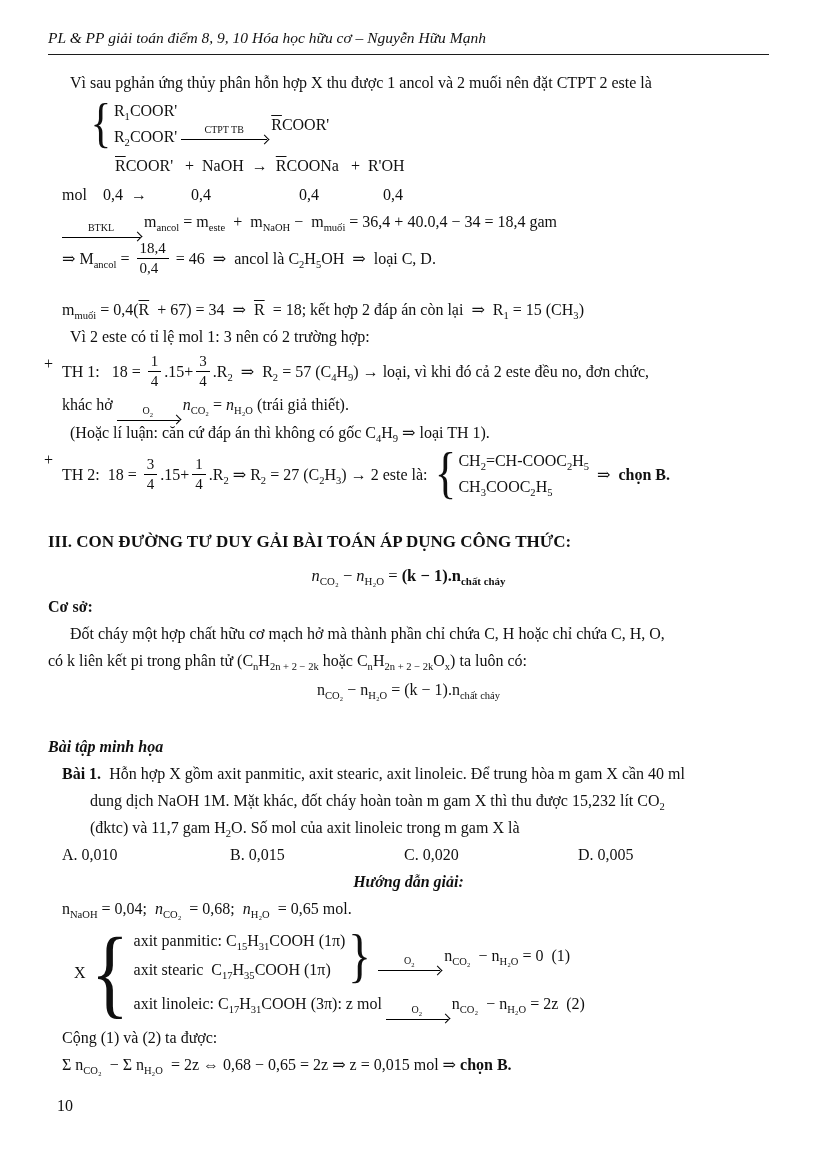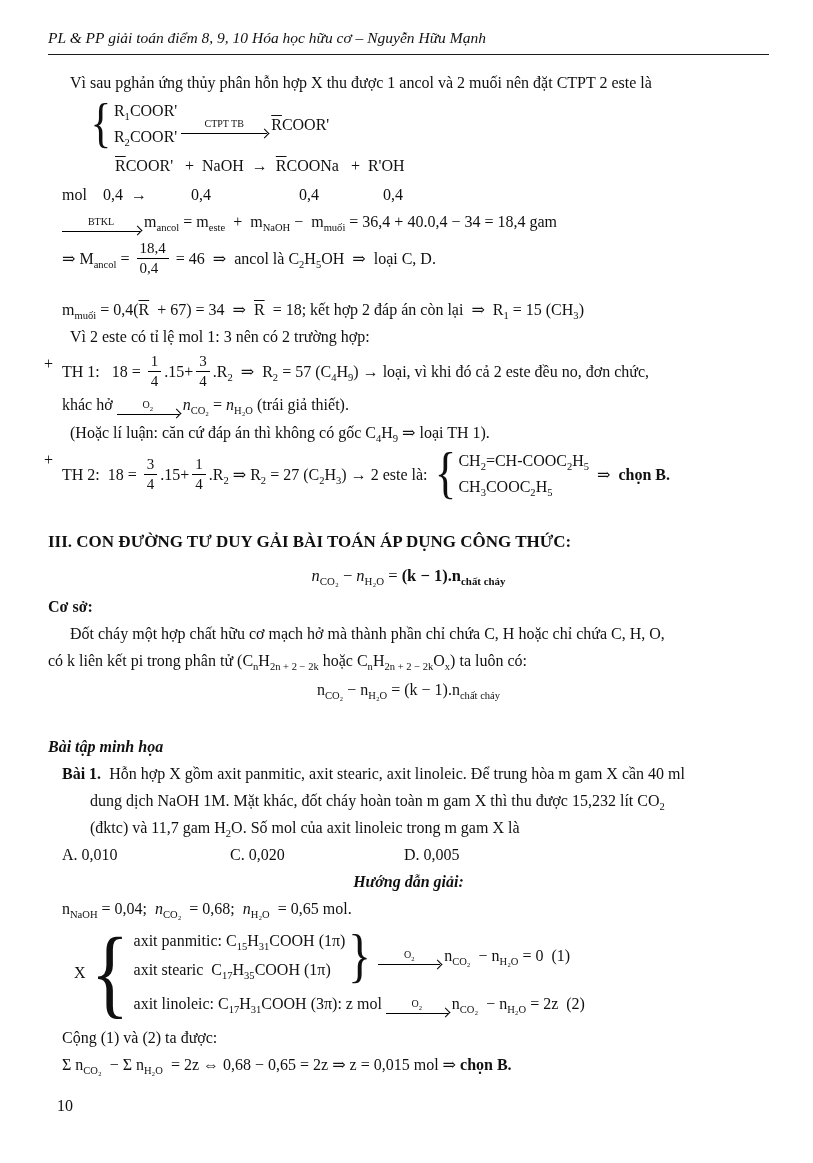--- a/index.html
+++ b/index.html
@@ -18,21 +18,21 @@
   .ln{margin:0 0 4px 0;}
   .ind{margin-left:22px;}
   .m1{margin-left:14px;}
   .m2{margin-left:42px;}
   .row{display:flex;align-items:center;}
   .col{display:flex;flex-direction:column;}
   .brace{font-family:"Liberation Serif",serif;line-height:.85;align-self:center;transform:scaleX(.8);font-weight:400;flex:none;}
   .frac{display:inline-flex;flex-direction:column;align-items:flex-start;vertical-align:middle;margin:0 3px;font-size:15px;line-height:19px;flex:none;}
   .frac .num{border-bottom:1px solid #000;padding:0 3px;}
   .frac .den{padding:0 3px;}
-  .larrow{display:inline-flex;flex-direction:column;align-items:center;margin:0 4px;min-width:62px;flex:none;position:relative;top:2px;}
+  .larrow{display:inline-flex;flex-direction:column;align-items:center;margin:0 4px;min-width:62px;flex:none;position:relative;top:8px;}
   .larrow .albl{font-size:10px;line-height:11px;padding:0 8px;}
   .larrow .shaft{position:relative;align-self:stretch;height:4px;border-bottom:1px solid #000;}
   .larrow .shaft::after{content:"";position:absolute;right:-1px;bottom:-3.5px;width:6px;height:6px;border:solid #000;border-width:1px 1px 0 0;transform:rotate(45deg);}
   .sec-h{font-size:17px;font-weight:bold;margin:28px 0 10px 0;line-height:24px;}
   .center{text-align:center;}
   .bold{font-weight:bold;}
   .bi{font-weight:bold;font-style:italic;}
   .fmain{font-size:16.5px;}
   .plus{width:18px;flex:none;}
   .sys1{margin:2px 0 4px 40px;}
@@ -154,20 +154,21 @@
   <p class="ln center" style="margin-top:6px;" data-bind="section3.formula_repeat">n<sub>CO₂</sub> − n<sub>H₂O</sub> = (k − 1).n<sub>chất cháy</sub></p>
 
   <p class="ln bi" style="margin-top:34px;" data-bind="examples.section_label">Bài tập minh họa</p>
 
   <p class="ln m1"><b style="margin-right:8px;" data-bind="examples.ex1.label">Bài 1.</b><span data-bind="examples.ex1.line1">Hỗn hợp X gồm axit panmitic, axit stearic, axit linoleic. Để trung hòa m gam X cần 40 ml</span></p>
   <p class="ln m2" data-bind="examples.ex1.line2">dung dịch NaOH 1M. Mặt khác, đốt cháy hoàn toàn m gam X thì thu được 15,232 lít CO<sub>2</sub></p>
   <p class="ln m2" data-bind="examples.ex1.line3">(đktc) và 11,7 gam H<sub>2</sub>O. Số mol của axit linoleic trong m gam X là</p>
 
   <div class="row m1 opts">
     <span class="opt" style="width:168px;" data-bind="examples.ex1.options.0">A. 0,010</span>
+    <span class="opt" style="width:174px;" data-bind="examples.ex1.options.1">B. 0,015</span>
     <span class="opt" style="width:174px;" data-bind="examples.ex1.options.2">C. 0,020</span>
     <span class="opt" data-bind="examples.ex1.options.3">D. 0,005</span>
   </div>
 
   <p class="ln center bi" data-bind="examples.ex1.guide_label">Hướng dẫn giải:</p>
   <p class="ln m1" data-bind="examples.ex1.given">n<sub>NaOH</sub> = 0,04;  <i>n</i><sub>CO₂</sub>  = 0,68;  <i>n</i><sub>H₂O</sub>  = 0,65 mol.</p>
 
   <div class="row xsys">
     <span data-bind="examples.ex1.system.x_label">X</span>
     <span class="brace" style="font-size:100px;" data-bind="glyphs.lbrace">{</span>

